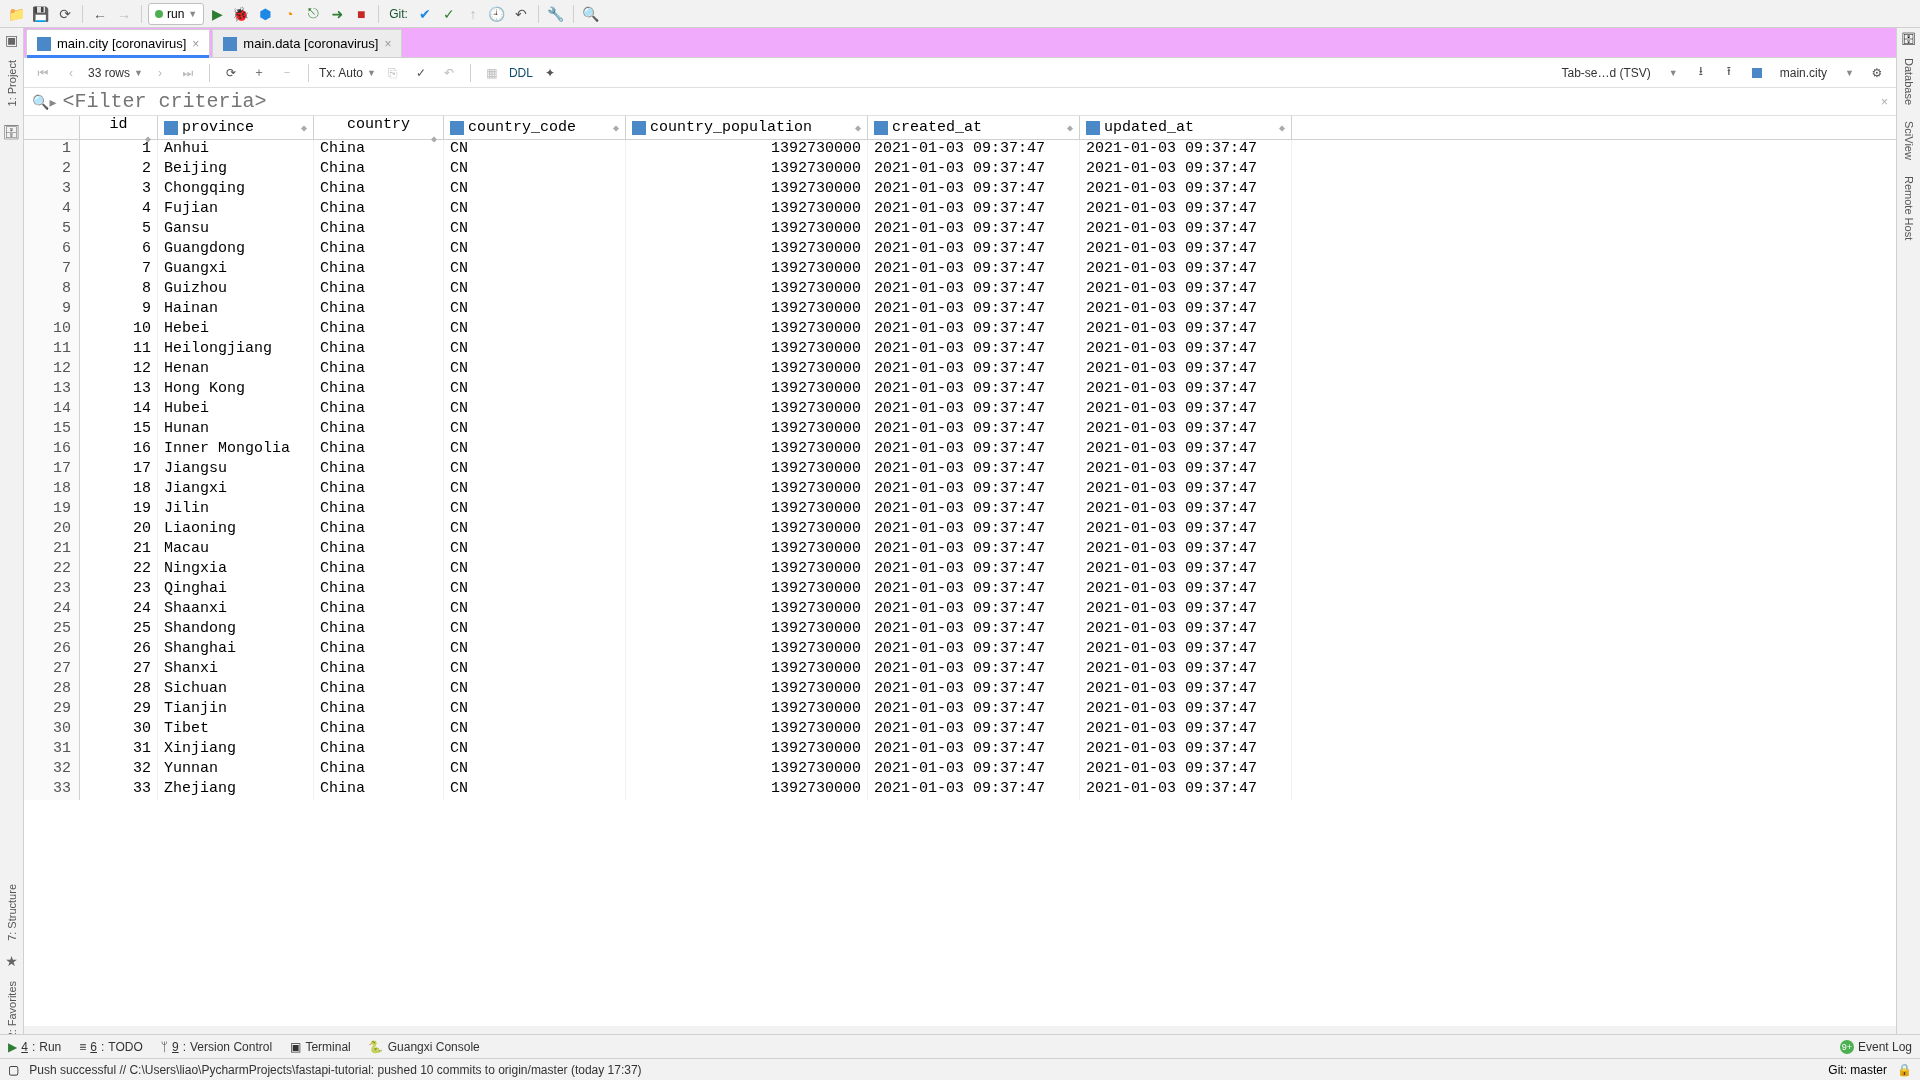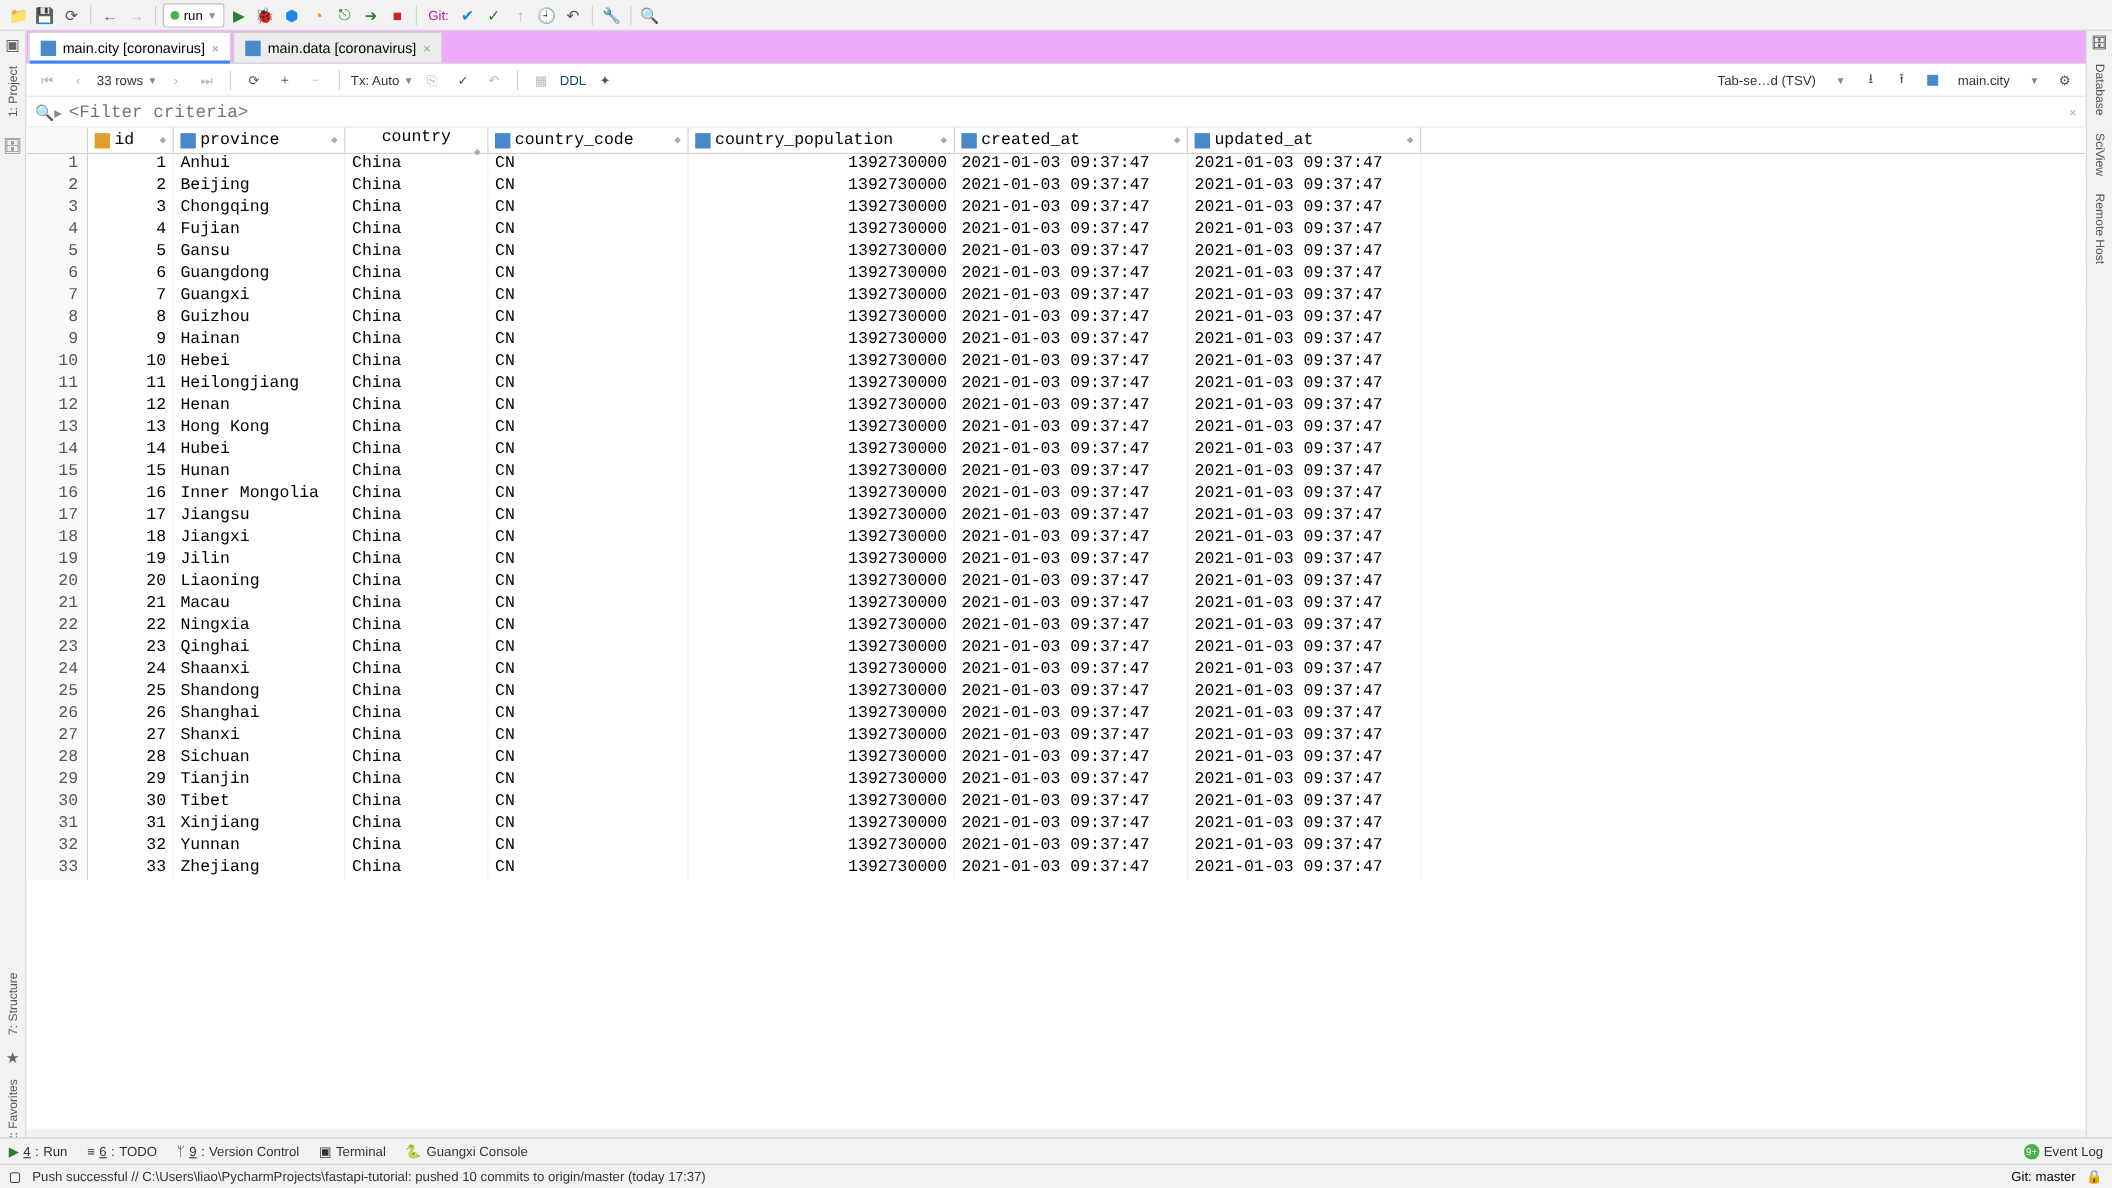--- a/index.html
+++ b/index.html
@@ -3,21 +3,21 @@
 <meta charset="utf-8">
 <style>
 * { margin:0; padding:0; box-sizing:border-box; }
 body { font-family: "Segoe UI", Arial, sans-serif; font-size:12px; background:#f2f2f2; overflow:hidden; width:1920px; height:1080px; position:relative; color:#000;}
 
 .main-toolbar { height:28px; background:#f2f2f2; border-bottom:1px solid #d0d0d0; display:flex; align-items:center; padding:0 6px; gap:2px; }
 .tb-btn { width:22px; height:22px; display:flex; align-items:center; justify-content:center; color:#555; font-size:14px; cursor:pointer; }
 .tb-sep { width:1px; height:18px; background:#d0d0d0; margin:0 4px; }
 .run-combo { display:flex; align-items:center; height:22px; border:1px solid #c0c0c0; border-radius:3px; padding:0 6px; gap:4px; background:#fff; }
 .run-combo .dot{ width:8px;height:8px;border-radius:50%;background:#4caf50;}
-.git-label{ margin:0 4px; color:#a21caf;}
+.git-label{ margin:0 4px; color:#14532d;}
 
 .editor-tabs { height:30px; background:#f0abfc; border-bottom:1px solid #d0d0d0; display:flex; align-items:flex-end; padding-left:26px; }
 .ed-tab { height:28px; display:flex; align-items:center; padding:0 10px; gap:6px; border:1px solid #d0d0d0; border-bottom:none; background:#ececec; margin-right:2px; position:relative; font-size:13px;}
 .ed-tab.active { background:#fff; }
 .ed-tab.active::after{ content:""; position:absolute; left:0; right:0; bottom:-1px; height:3px; background:#3b82f6;}
 .ed-tab .tbl-ic{ width:14px;height:14px; background:#4a88c7; display:inline-block;}
 .ed-tab .close{ color:#999; font-size:12px; cursor:pointer;}
 
 .left-strip{ position:absolute; left:0; top:28px; bottom:32px; width:24px; background:#f2f2f2; border-right:1px solid #d0d0d0; display:flex; flex-direction:column; align-items:center; padding-top:4px; gap:8px;}
 .left-strip .vlabel{ writing-mode: vertical-rl; transform: rotate(180deg); font-size:11px; color:#555; cursor:pointer; padding:4px 0;}
@@ -30,31 +30,31 @@
 .grid-toolbar .small-btn{ width:22px;height:22px; display:flex; align-items:center; justify-content:center; color:#555; cursor:pointer; font-size:12px;}
 .rows-drop{ display:flex; align-items:center; gap:4px; color:#333; cursor:pointer;}
 .tx-drop{ display:flex; align-items:center; gap:4px; color:#333; cursor:pointer;}
 .ddl-lbl{ color:#0c4a6e;}
 .spacer{ flex:1;}
 .right-tools{ display:flex; align-items:center; gap:6px;}
 .combo{ display:flex; align-items:center; gap:18px; padding:0 6px; cursor:pointer; color:#333;}
 
 .filter-row{ position:absolute; left:24px; right:24px; top:88px; height:28px; background:#fff; border-bottom:1px solid #e0e0e0; display:flex; align-items:center; padding:0 8px; gap:6px;}
 .filter-row .mag{ color:#888; font-size:14px;}
-.filter-row input{ flex:1; border:none; outline:none; font-family: "Consolas","Courier New",monospace; font-size:16px; color:#14532d;}
+.filter-row input{ flex:1; border:none; outline:none; font-family: "Consolas","Courier New",monospace; font-size:20px; color:#14532d;}
 .filter-row .x{ color:#aaa; cursor:pointer;}
 
 .grid-wrap{ position:absolute; left:24px; right:24px; top:116px; bottom:54px; background:#fff; overflow:hidden;}
 .grid-head{ display:flex; height:24px; background:#fff; border-bottom:1px solid #d0d0d0;}
 .gutter{ width:56px; border-right:1px solid #d0d0d0; background:#fafafa;}
 .col-h{ display:flex; align-items:center; padding:0 6px; border-right:1px solid #d0d0d0; font-family:"Consolas","Courier New",monospace; font-size:15px; position:relative; cursor:pointer;}
 .col-h .ic{ width:14px;height:14px; background:#e0a030; margin-right:4px; display:inline-block;}
 .col-h .ic.blue{ background:#4a88c7;}
 .col-h .sort{ margin-left:auto; color:#aaa; font-size:10px;}
-.c-id{ width:78px;} .c-prov{ width:156px;} .c-country{ width:130px;flex-direction:column;} .c-cc{ width:182px;justify-content:space-between;} .c-pop{ width:242px;} .c-cr{ width:212px;} .c-up{ width:212px;}
+.c-id{ width:78px;flex-direction:column;} .c-prov{ width:156px;} .c-country{ width:130px;flex-direction:column;} .c-cc{ width:182px;justify-content:space-between;} .c-pop{ width:242px;} .c-cr{ width:212px;} .c-up{ width:212px;}
 .grid-body{ overflow:auto; height:calc(100% - 24px);}
 .row{ display:flex; height:20px; font-family:"Consolas","Courier New",monospace; font-size:15px;}
 .row:nth-child(even){ background:#fff;}
 .rgutter{ width:56px; text-align:right; padding-right:8px; color:#555; border-right:1px solid #d0d0d0; background:#fafafa;}
 .cell{ border-right:1px solid #f0f0f0; padding:0 6px; overflow:hidden; white-space:nowrap;}
 .cell.num{ text-align:right;}
 
 .tool-window-bar{ position:absolute; left:0; right:0; bottom:22px; height:24px; background:#f2f2f2; border-top:1px solid #d0d0d0; display:flex; align-items:center; padding:0 8px; gap:18px; font-size:12px;}
 .tool-window-bar .item{ display:flex; align-items:center; gap:4px; color:#333; cursor:pointer;}
 .tool-window-bar .item .u{ text-decoration:underline;}

